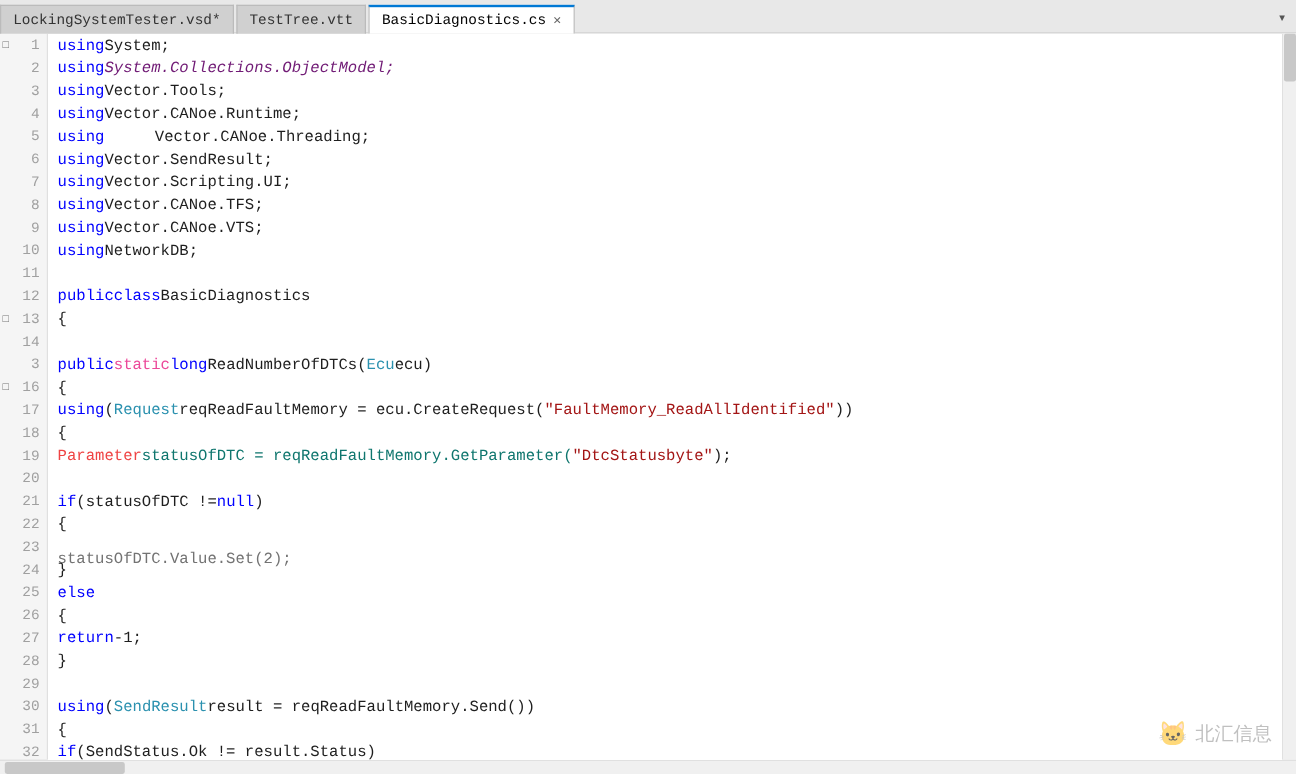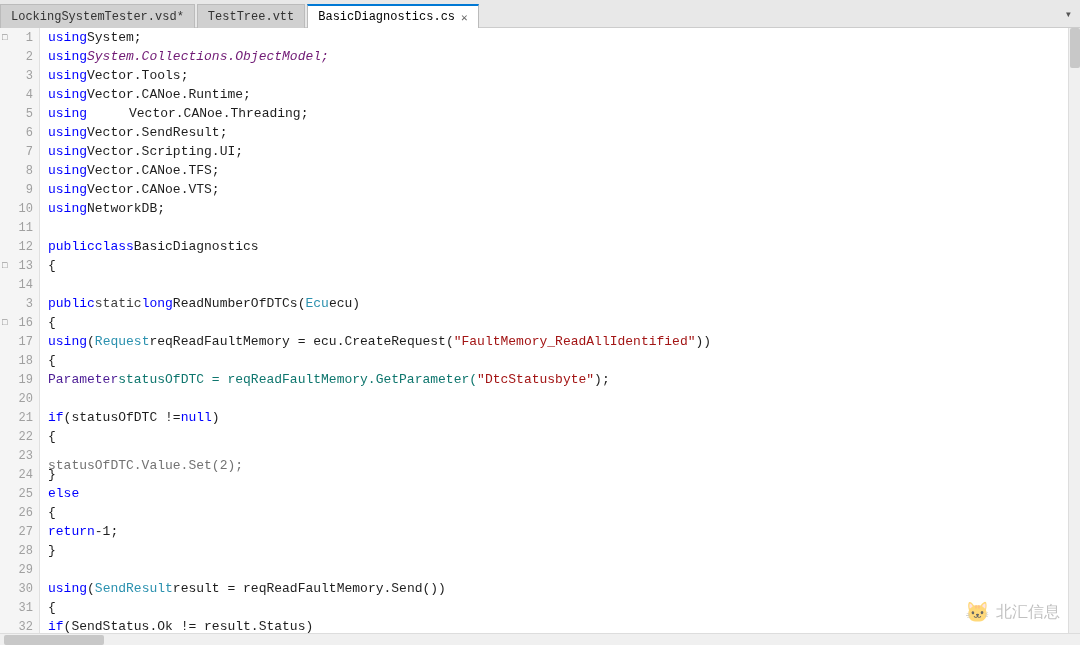--- a/index.html
+++ b/index.html
@@ -343,21 +343,21 @@
         <span style="color: rgb(30, 30, 30);"> BasicDiagnostics</span>
       </div>
       <div class="code-line">
         <span style="color: rgb(30, 30, 30);">{</span>
       </div>
       <div class="code-line">&nbsp;</div>
       <div class="code-line">
         <span style="color: rgb(30, 30, 30);">    </span>
         <span style="color: rgb(0, 0, 255);">public</span>
         <span style="color: rgb(30, 30, 30);"> </span>
-        <span style="color: #404040;">static</span>
+        <span style="color: #ec4899;">static</span>
         <span style="color: rgb(30, 30, 30);"> </span>
         <span style="color: rgb(0, 0, 255);">long</span>
         <span style="color: rgb(30, 30, 30);"> ReadNumberOfDTCs(</span>
         <span style="color: rgb(43, 145, 175);">Ecu</span>
         <span style="color: rgb(30, 30, 30);"> ecu)</span>
       </div>
       <div class="code-line">
         <span style="color: rgb(30, 30, 30);">    {</span>
       </div>
       <div class="code-line">
@@ -367,21 +367,21 @@
         <span style="color: rgb(43, 145, 175);">Request</span>
         <span style="color: rgb(30, 30, 30);"> reqReadFaultMemory = ecu.CreateRequest(</span>
         <span style="color: rgb(163, 21, 21);">"FaultMemory_ReadAllIdentified"</span>
         <span style="color: rgb(30, 30, 30);">))</span>
       </div>
       <div class="code-line">
         <span style="color: rgb(30, 30, 30);">        {</span>
       </div>
       <div class="code-line">
         <span style="color: rgb(30, 30, 30);">            </span>
-        <span style="color: #4c1d95;">Parameter</span>
+        <span style="color: #ef4444;">Parameter</span>
         <span style="color: #0f766e;"> statusOfDTC = reqReadFaultMemory.GetParameter(</span>
         <span style="color: rgb(163, 21, 21);">"DtcStatusbyte"</span>
         <span style="color: rgb(30, 30, 30);">);</span>
       </div>
       <div class="code-line">&nbsp;</div>
       <div class="code-line">
         <span style="color: rgb(30, 30, 30);">            </span>
         <span style="color: rgb(0, 0, 255);">if</span>
         <span style="color: rgb(30, 30, 30);"> (statusOfDTC != </span>
         <span style="color: rgb(0, 0, 255);">null</span>

